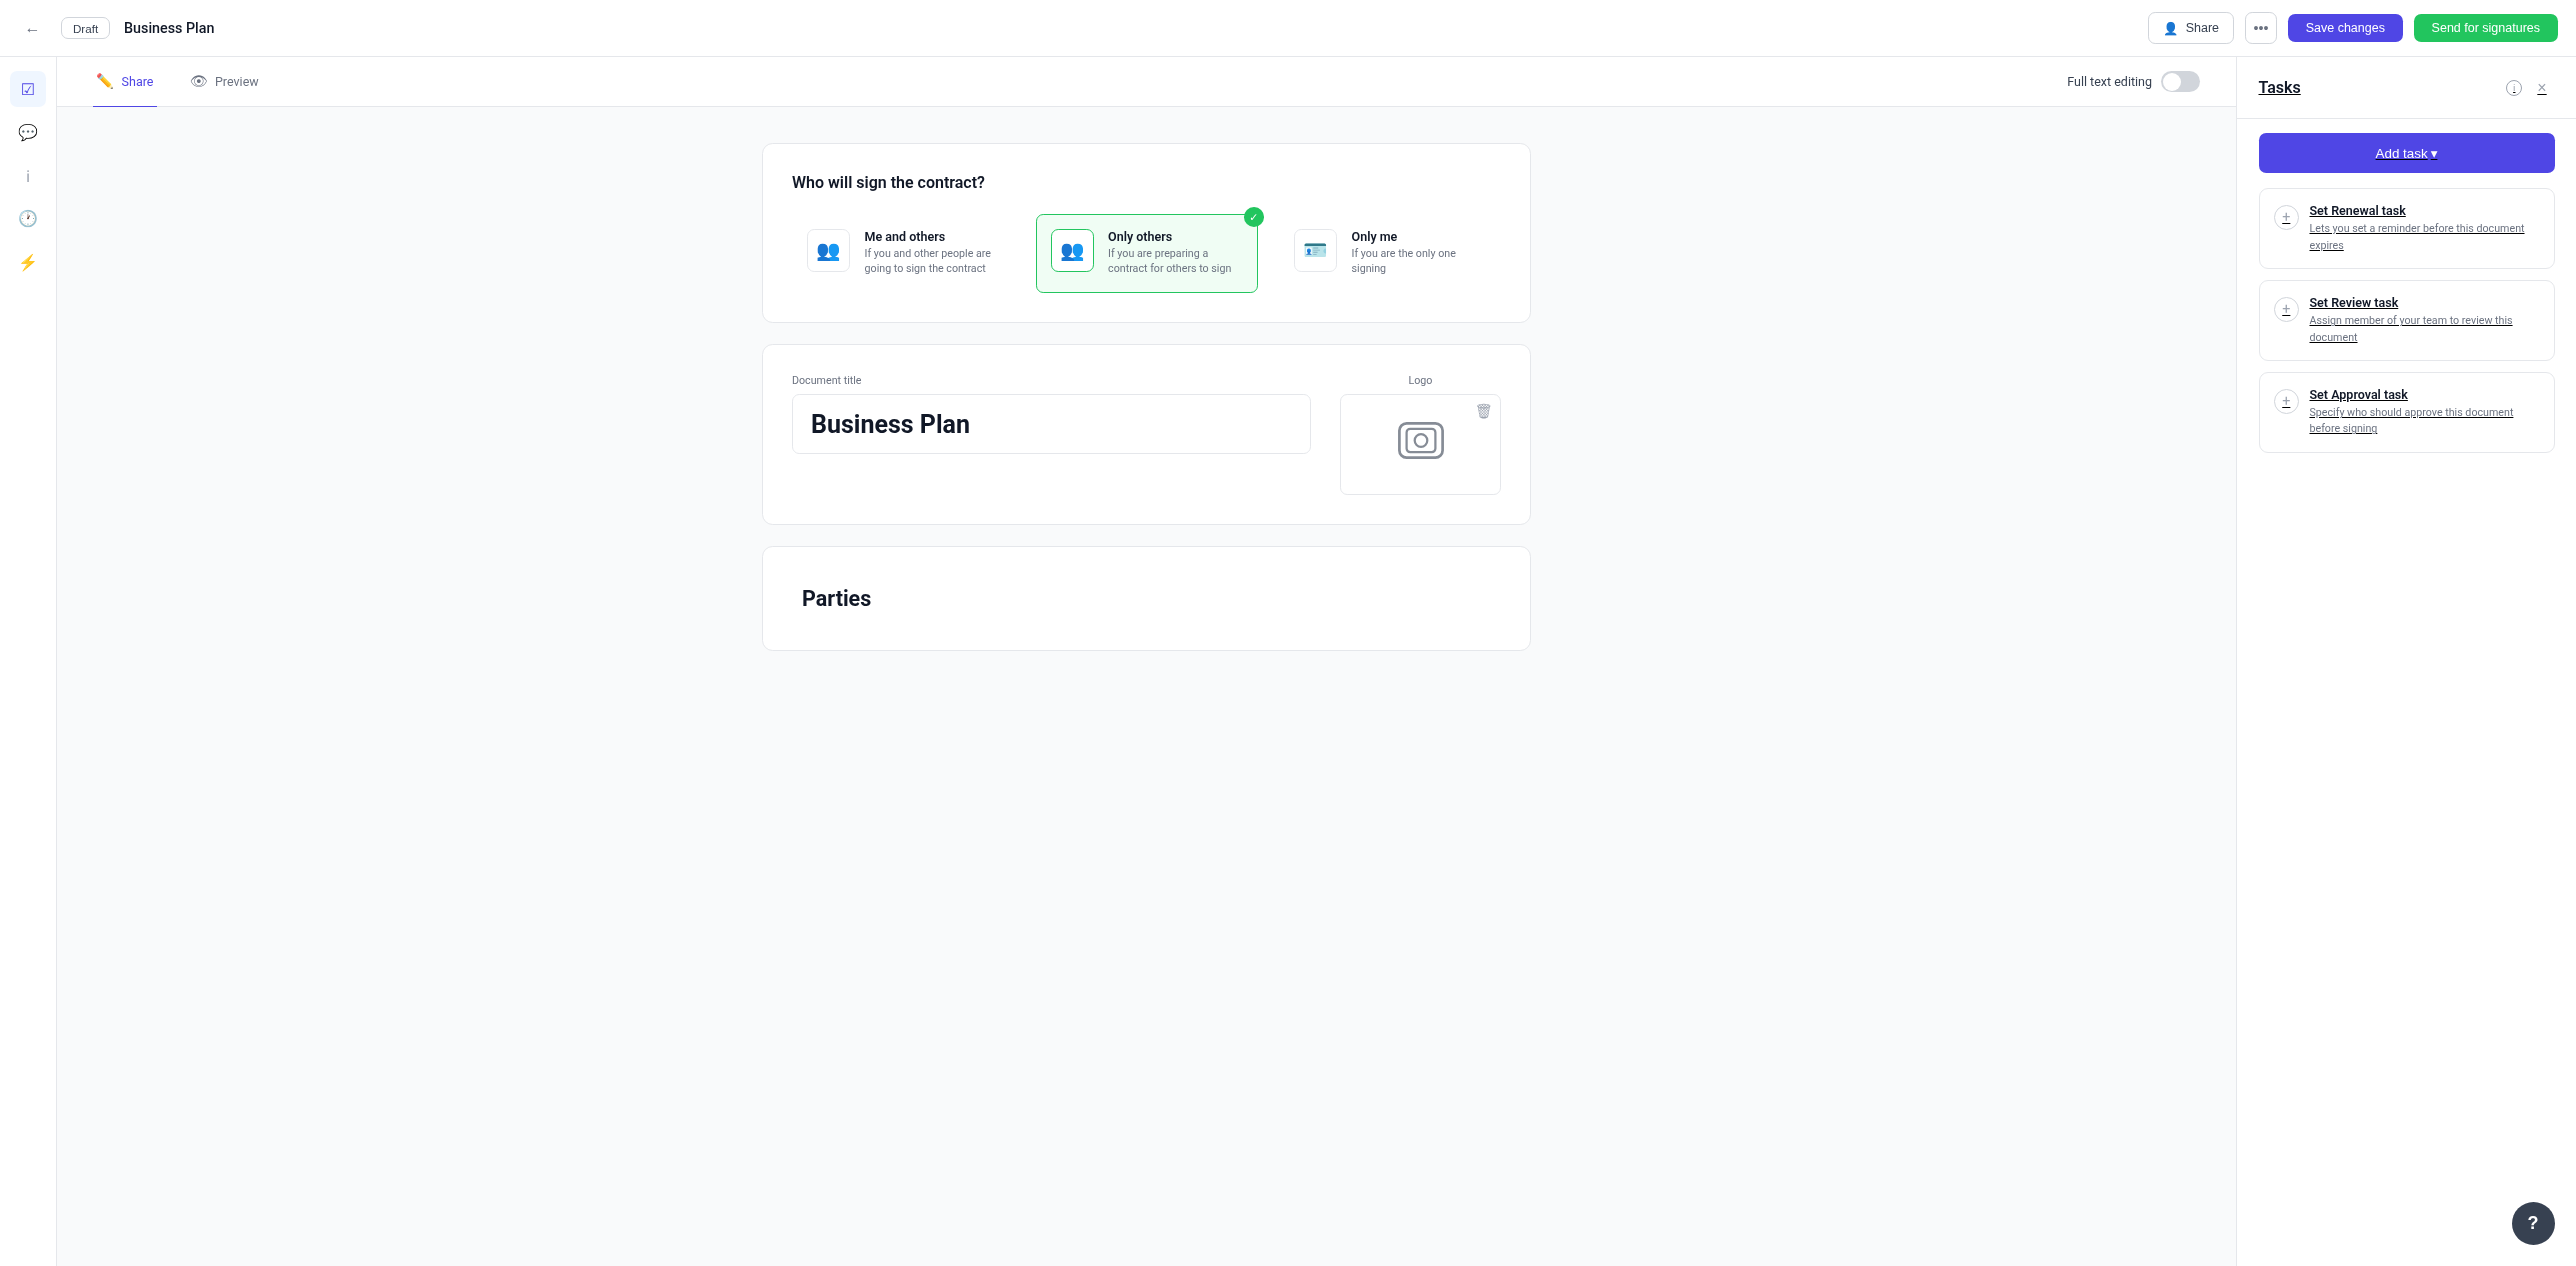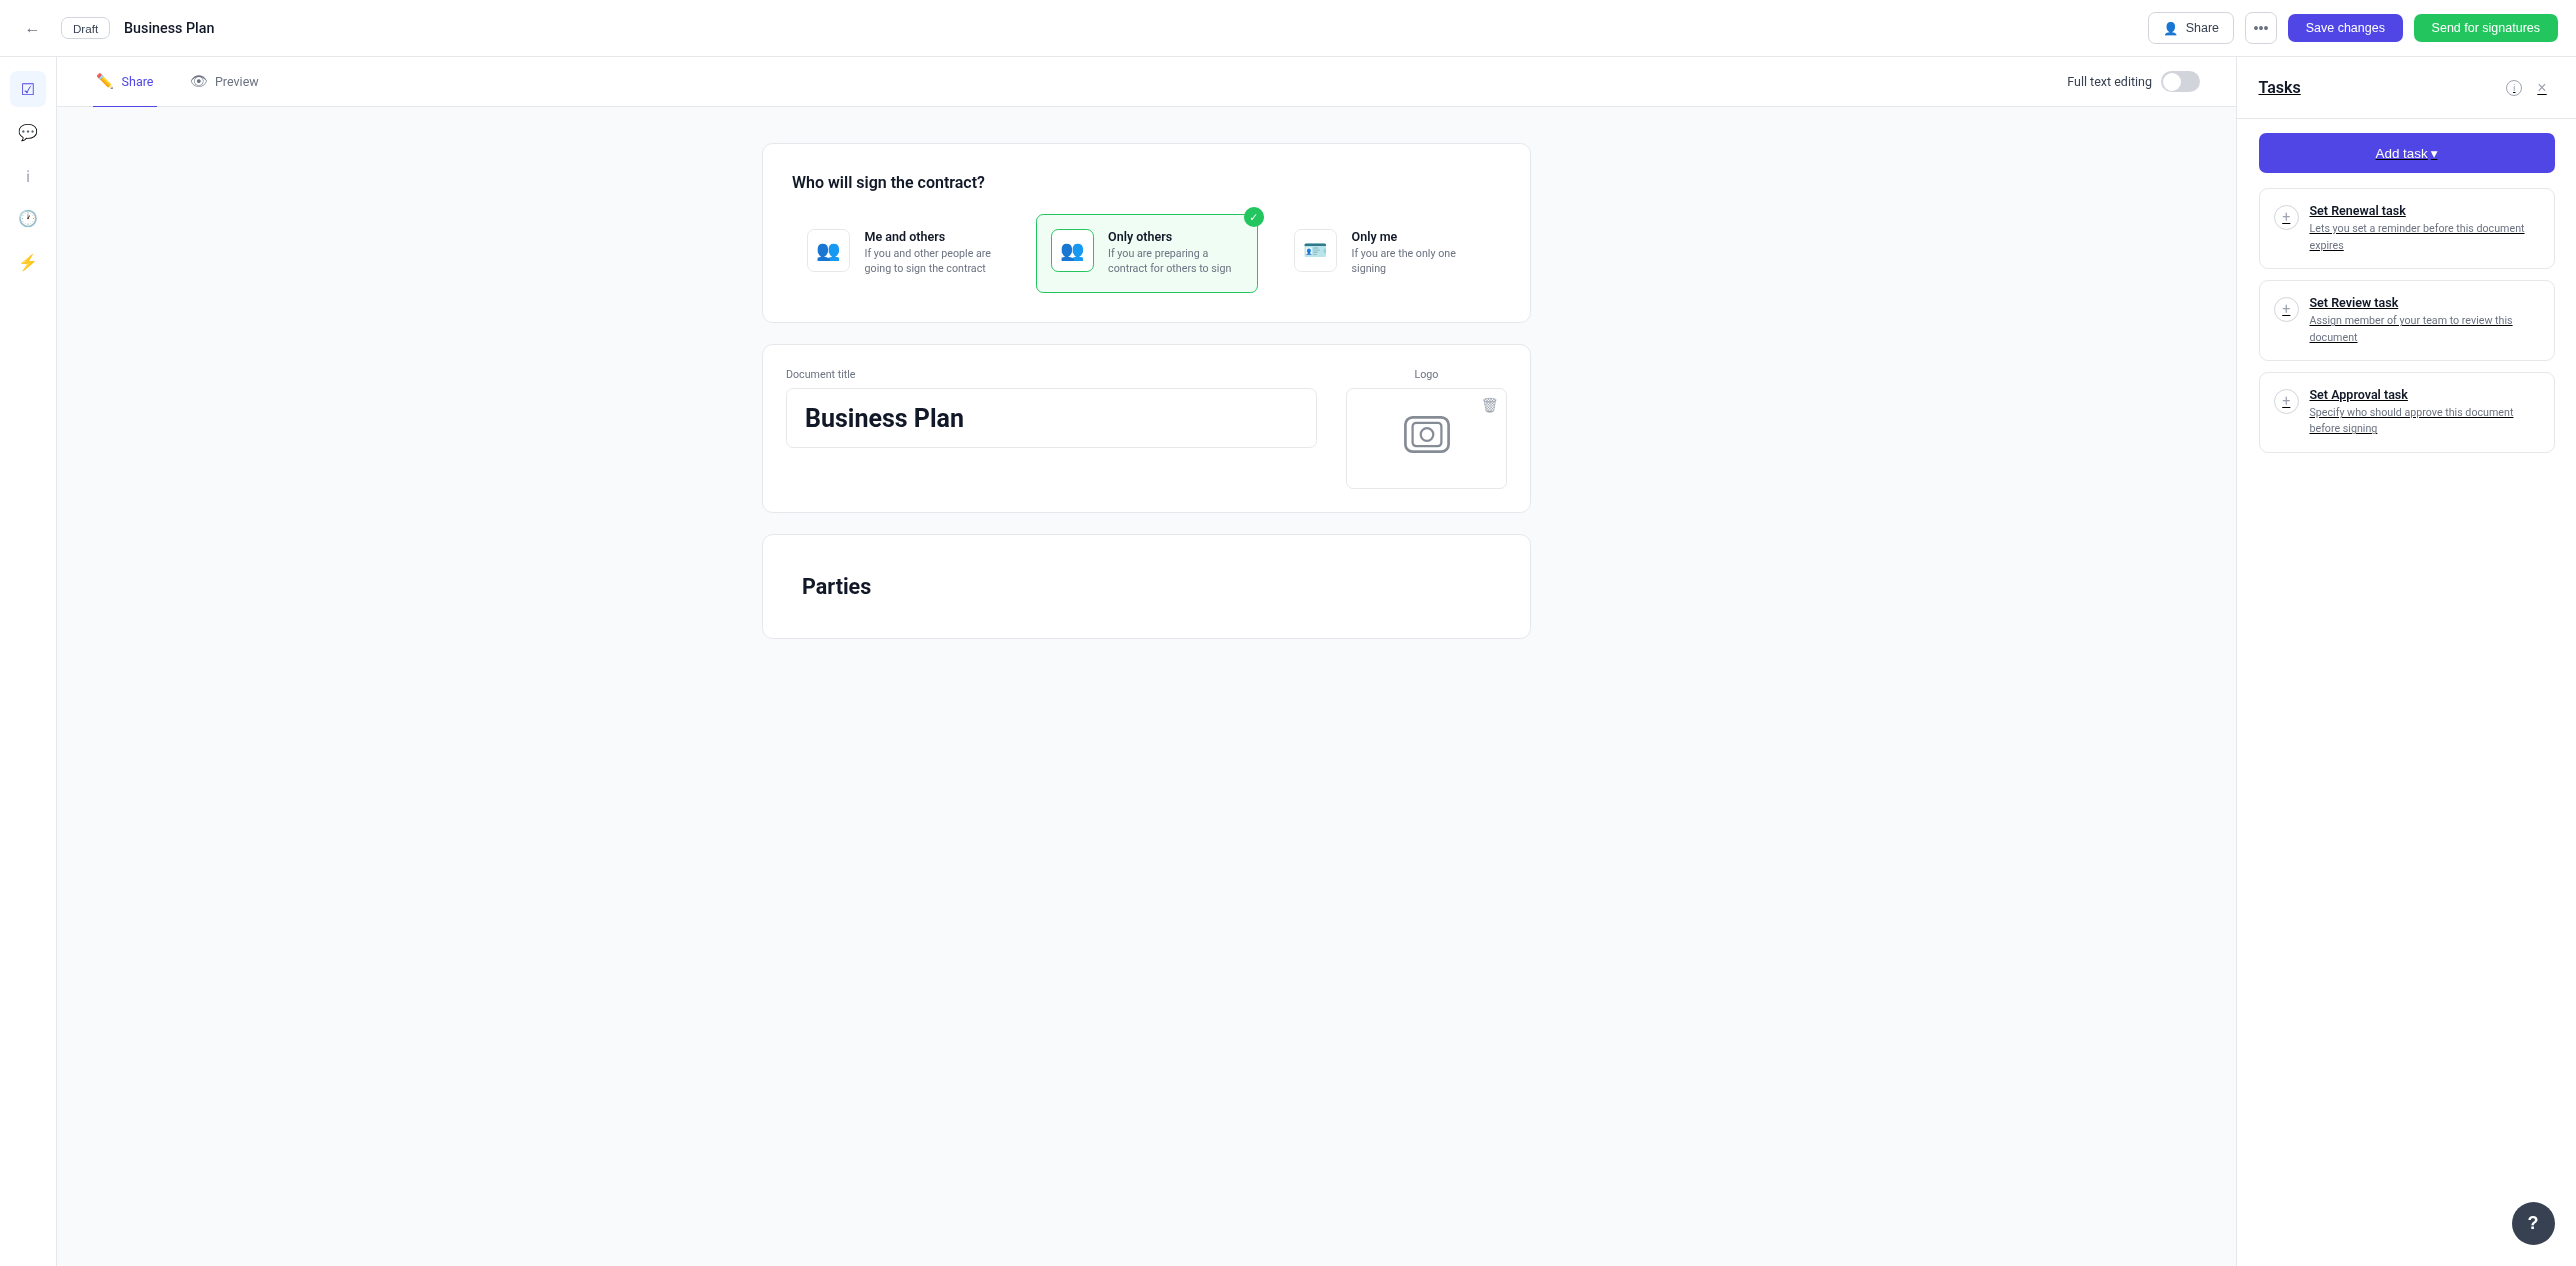--- a/index.html
+++ b/index.html
@@ -254,21 +254,21 @@
       width: 19.7px; height: 19.7px;
       background: #22c55e;
       border-radius: 50%;
       display: flex; align-items: center; justify-content: center;
       color: #fff;
       font-size: 10.7px;
     }
 
     
     .title-section {
-      padding: 23px;
+      padding: 29px;
       display: flex;
       gap: 29px;
       align-items: flex-start;
     }
     .title-input-wrap {
       flex: 1;
     }
     .field-label {
       font-size: 10.7px;
       color: #6b7280;

